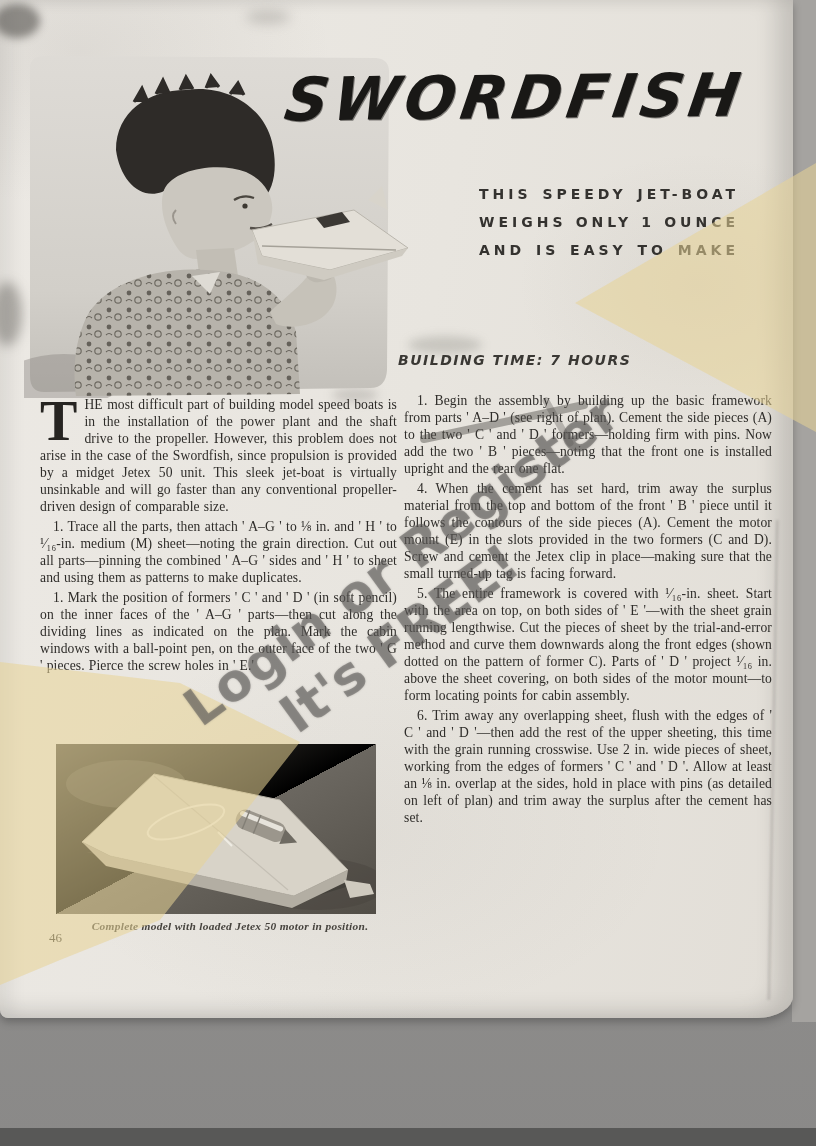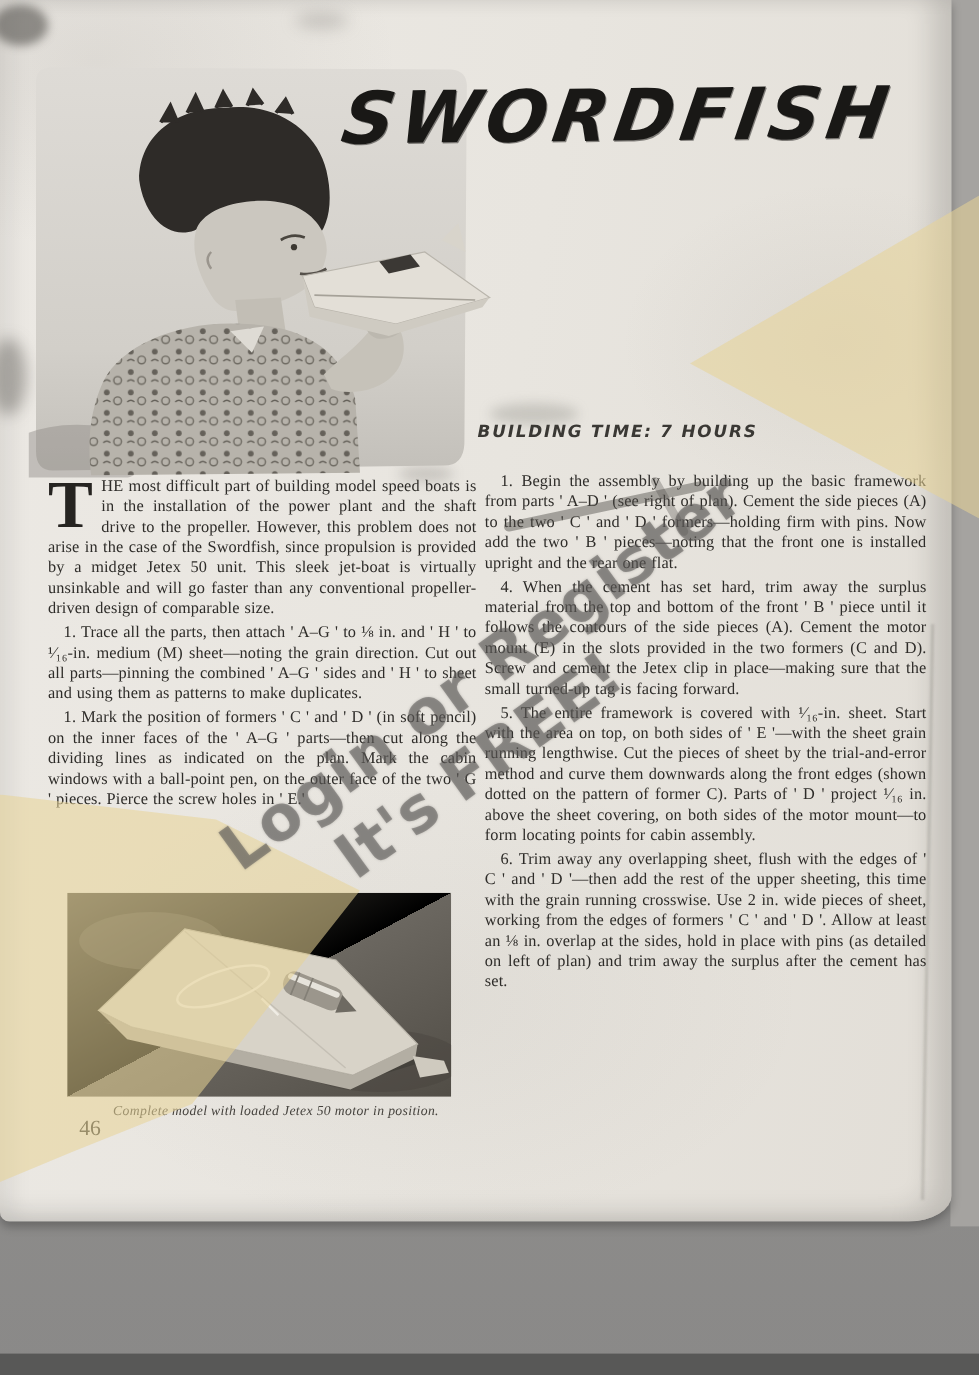--- a/index.html
+++ b/index.html
@@ -41,22 +41,22 @@
   .col p{margin:0 0 3px 0;text-indent:13px;}
   .col p.intro{text-indent:0;}
   .col-left{left:40px;top:397px;width:357px;}
   .col-right{left:404px;top:393px;width:368px;}
   .dropcap{float:left;font-size:56px;line-height:.75;font-weight:bold;
            padding:3px 7px 0 0;color:#262421;}
   
   .boy-photo{position:absolute;left:24px;top:50px;width:392px;height:348px;}
   .model-photo{position:absolute;left:56px;top:744px;width:320px;height:170px;}
   .caption{position:absolute;left:85px;top:920px;width:290px;text-align:center;
-           font-style:italic;font-size:11.4px;color:#46433e;letter-spacing:.3px;}
-  .page-number{position:absolute;left:66px;top:930px;font-size:18px;color:#3a3834;}
+           font-style:italic;font-size:11.4px;color:#46433e;letter-spacing:.3px;font-weight:bold;}
+  .page-number{position:absolute;left:49px;top:930px;font-size:13px;color:#3a3834;}
   
   .pen-marks{position:absolute;left:418px;top:395px;pointer-events:none;}
   .smudge{position:absolute;border-radius:50%;pointer-events:none;}
   .s1{left:-8px;top:282px;width:30px;height:64px;background:rgba(70,68,64,.38);filter:blur(6px);}
   .s2{left:-6px;top:4px;width:46px;height:34px;background:rgba(55,53,50,.5);filter:blur(4px);}
   .s3{left:408px;top:336px;width:74px;height:18px;background:rgba(120,118,112,.28);filter:blur(5px);}
   .s4{left:246px;top:10px;width:44px;height:14px;background:rgba(150,148,142,.4);filter:blur(6px);}
   .s5{left:332px;top:388px;width:46px;height:14px;background:rgba(110,108,102,.25);filter:blur(5px);}
   
   .artifact{position:absolute;left:0;top:0;width:816px;height:1146px;pointer-events:none;
@@ -122,20 +122,25 @@
     <g>
       <path fill="#e3dfd7" stroke="#b9b5ac" stroke-width="1" d="M228,180 L330,160 L384,198 L306,220 L238,206 Z"></path>
       <path fill="#cfcbc2" d="M228,180 L238,206 L306,220 L384,198 L378,206 L300,230 L234,214 Z"></path>
       <path fill="#3b3834" d="M292,168 l26,-6 8,10 -26,6 Z"></path>
       <path d="M238,196 L372,200" stroke="#a5a198" stroke-width="1.4" fill="none"></path>
       <path fill="#d8d4cb" d="M344,150 l14,-14 6,24 Z"></path>
     </g>
   </svg>
 
   <h1 class="title">SWORDFISH</h1>
+  <div class="subtitle">
+    <div>THIS SPEEDY JET-BOAT</div>
+    <div>WEIGHS ONLY 1 OUNCE</div>
+    <div>AND IS EASY TO MAKE</div>
+  </div>
   <div class="building-time">BUILDING TIME: 7 HOURS</div>
 
   <div class="col col-left">
     <p class="intro">
       <span class="dropcap">T</span><span>HE most difficult part of building model speed boats is in the installation of the power plant and the shaft drive to the propeller. However, this problem does not arise in the case of the Swordfish, since propulsion is provided by a midget Jetex 50 unit. This sleek jet-boat is virtually unsinkable and will go faster than any conventional propeller-driven design of comparable size.</span>
     </p>
     <p>1. Trace all the parts, then attach ' A–G ' to ⅛ in. and ' H ' to ¹⁄₁₆-in. medium (M) sheet—noting the grain direction. Cut out all parts—pinning the combined ' A–G ' sides and ' H ' to sheet and using them as patterns to make duplicates.</p>
     <p>1. Mark the position of formers ' C ' and ' D ' (in soft pencil) on the inner faces of the ' A–G ' parts—then cut along the dividing lines as indicated on the plan. Mark the cabin windows with a ball-point pen, on the outer face of the two ' G ' pieces. Pierce the screw holes in ' E.'</p>
   </div>
 

